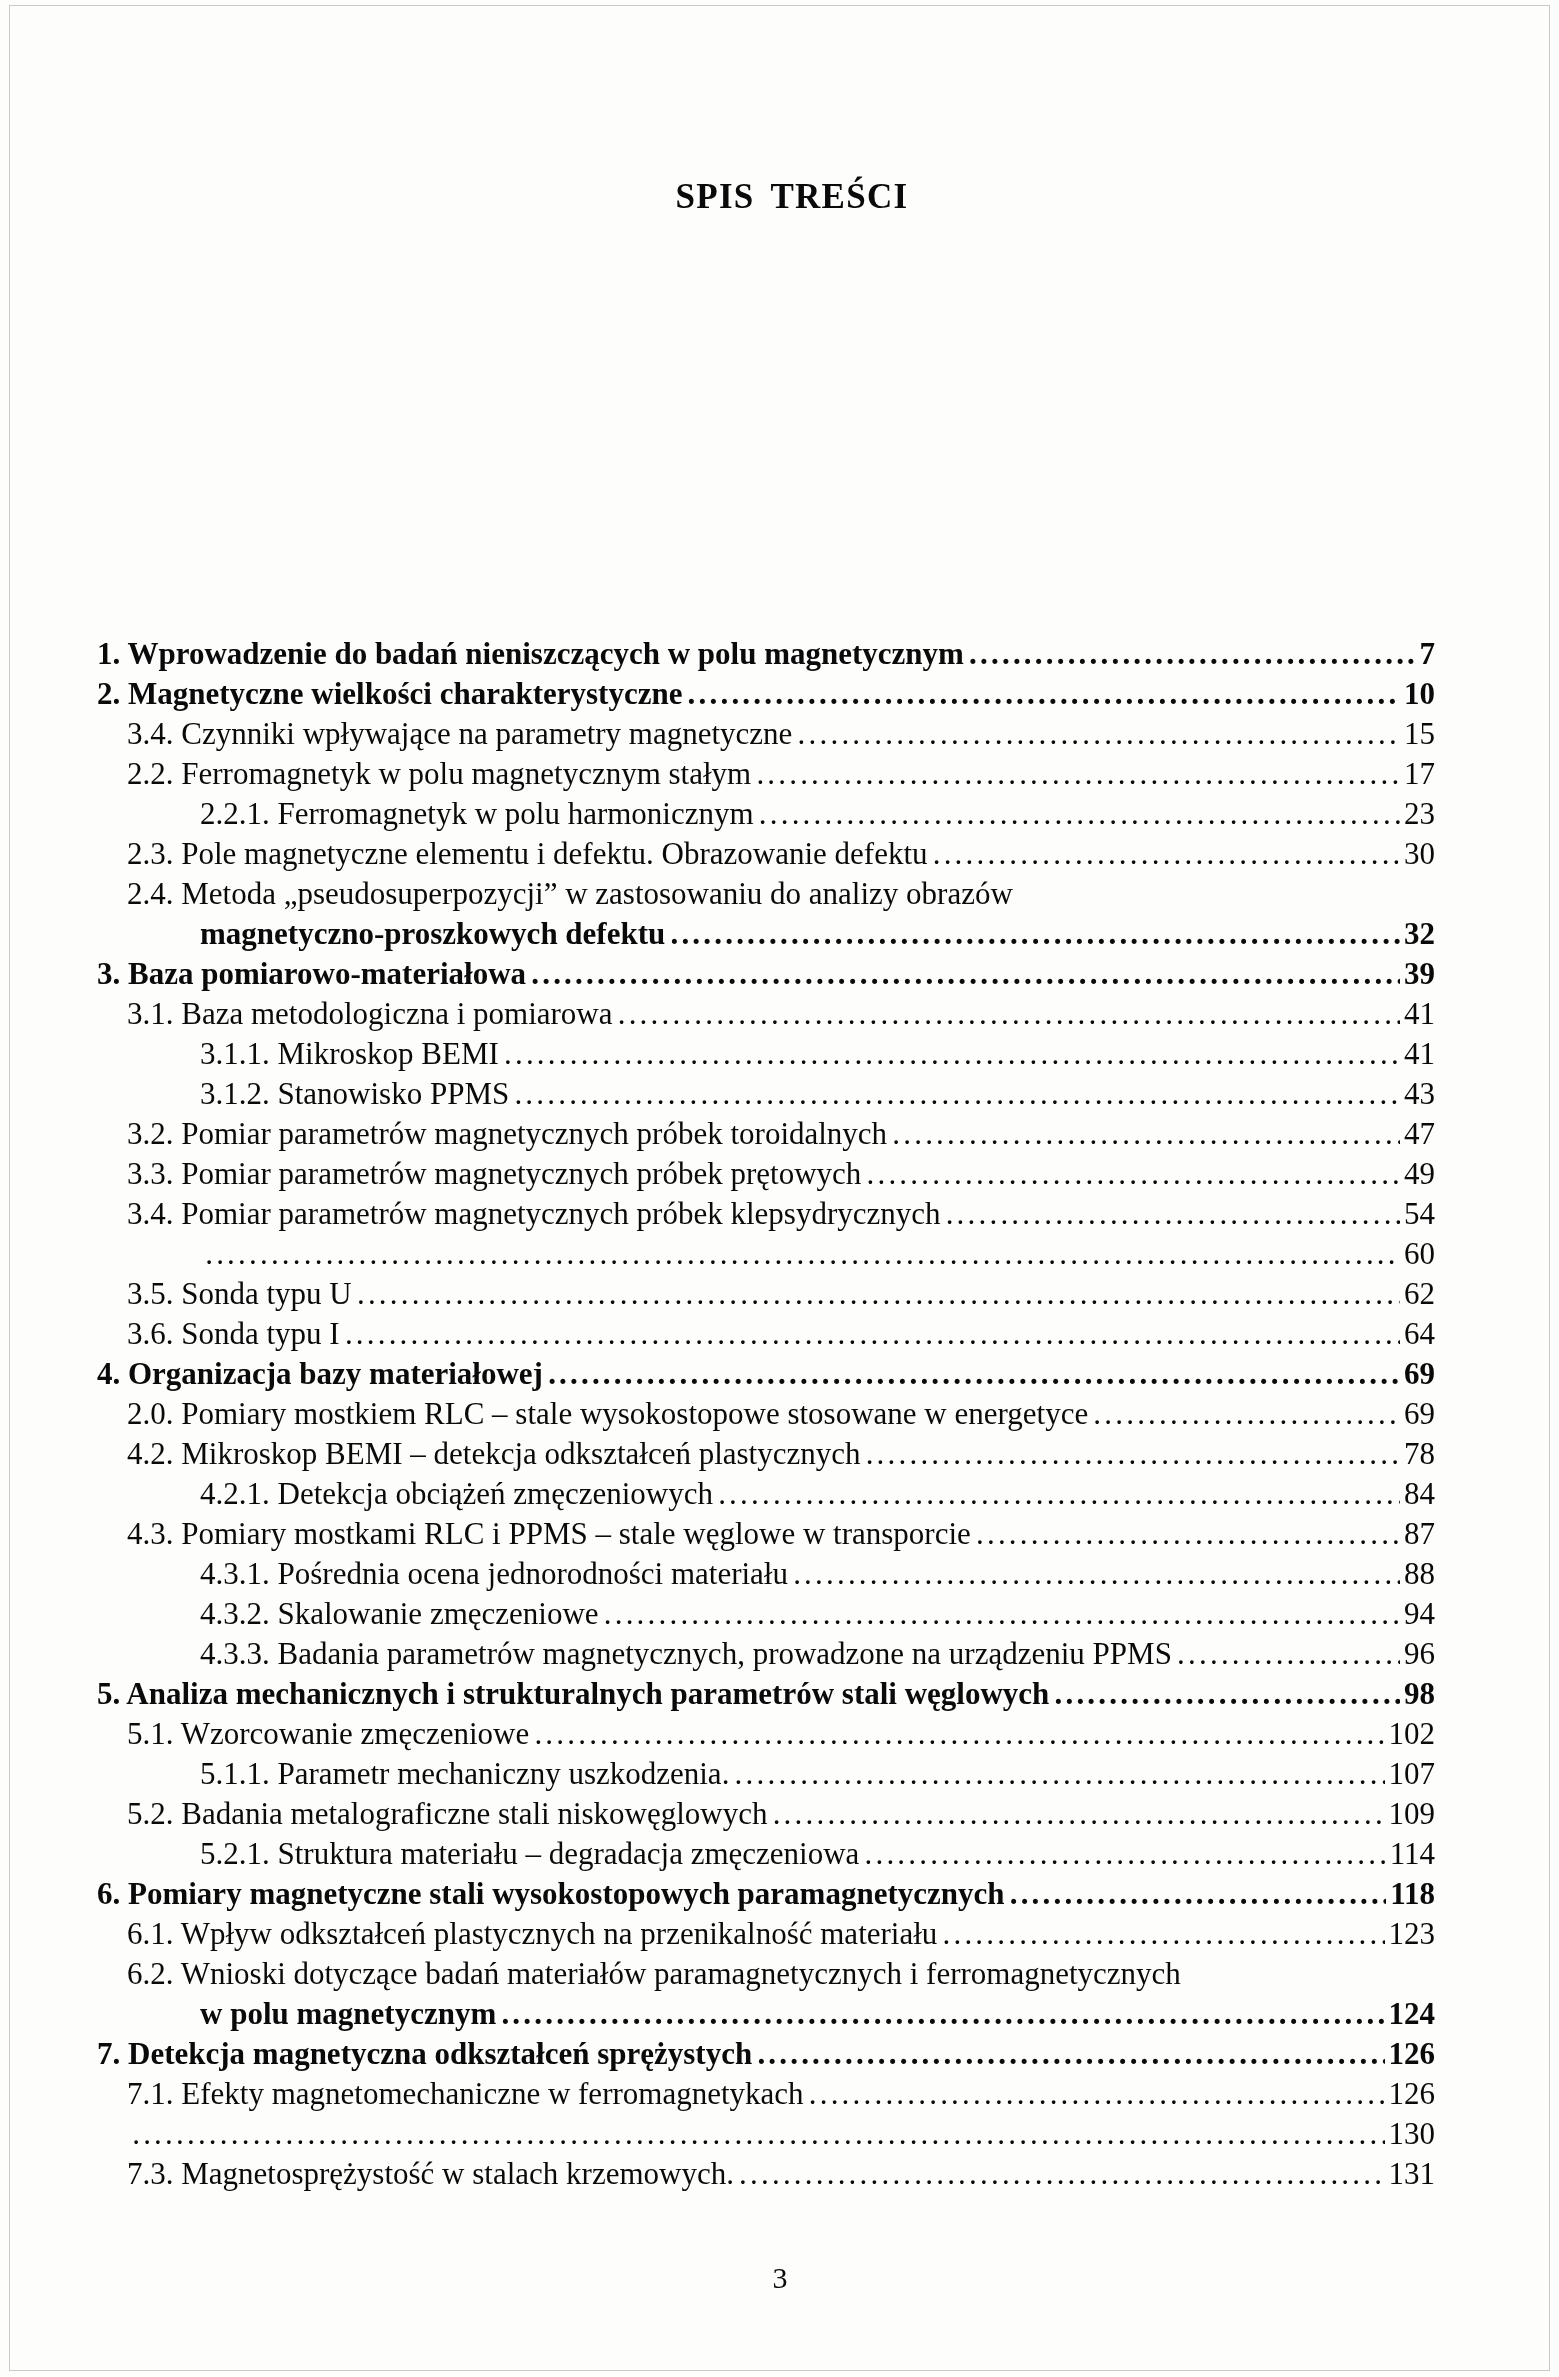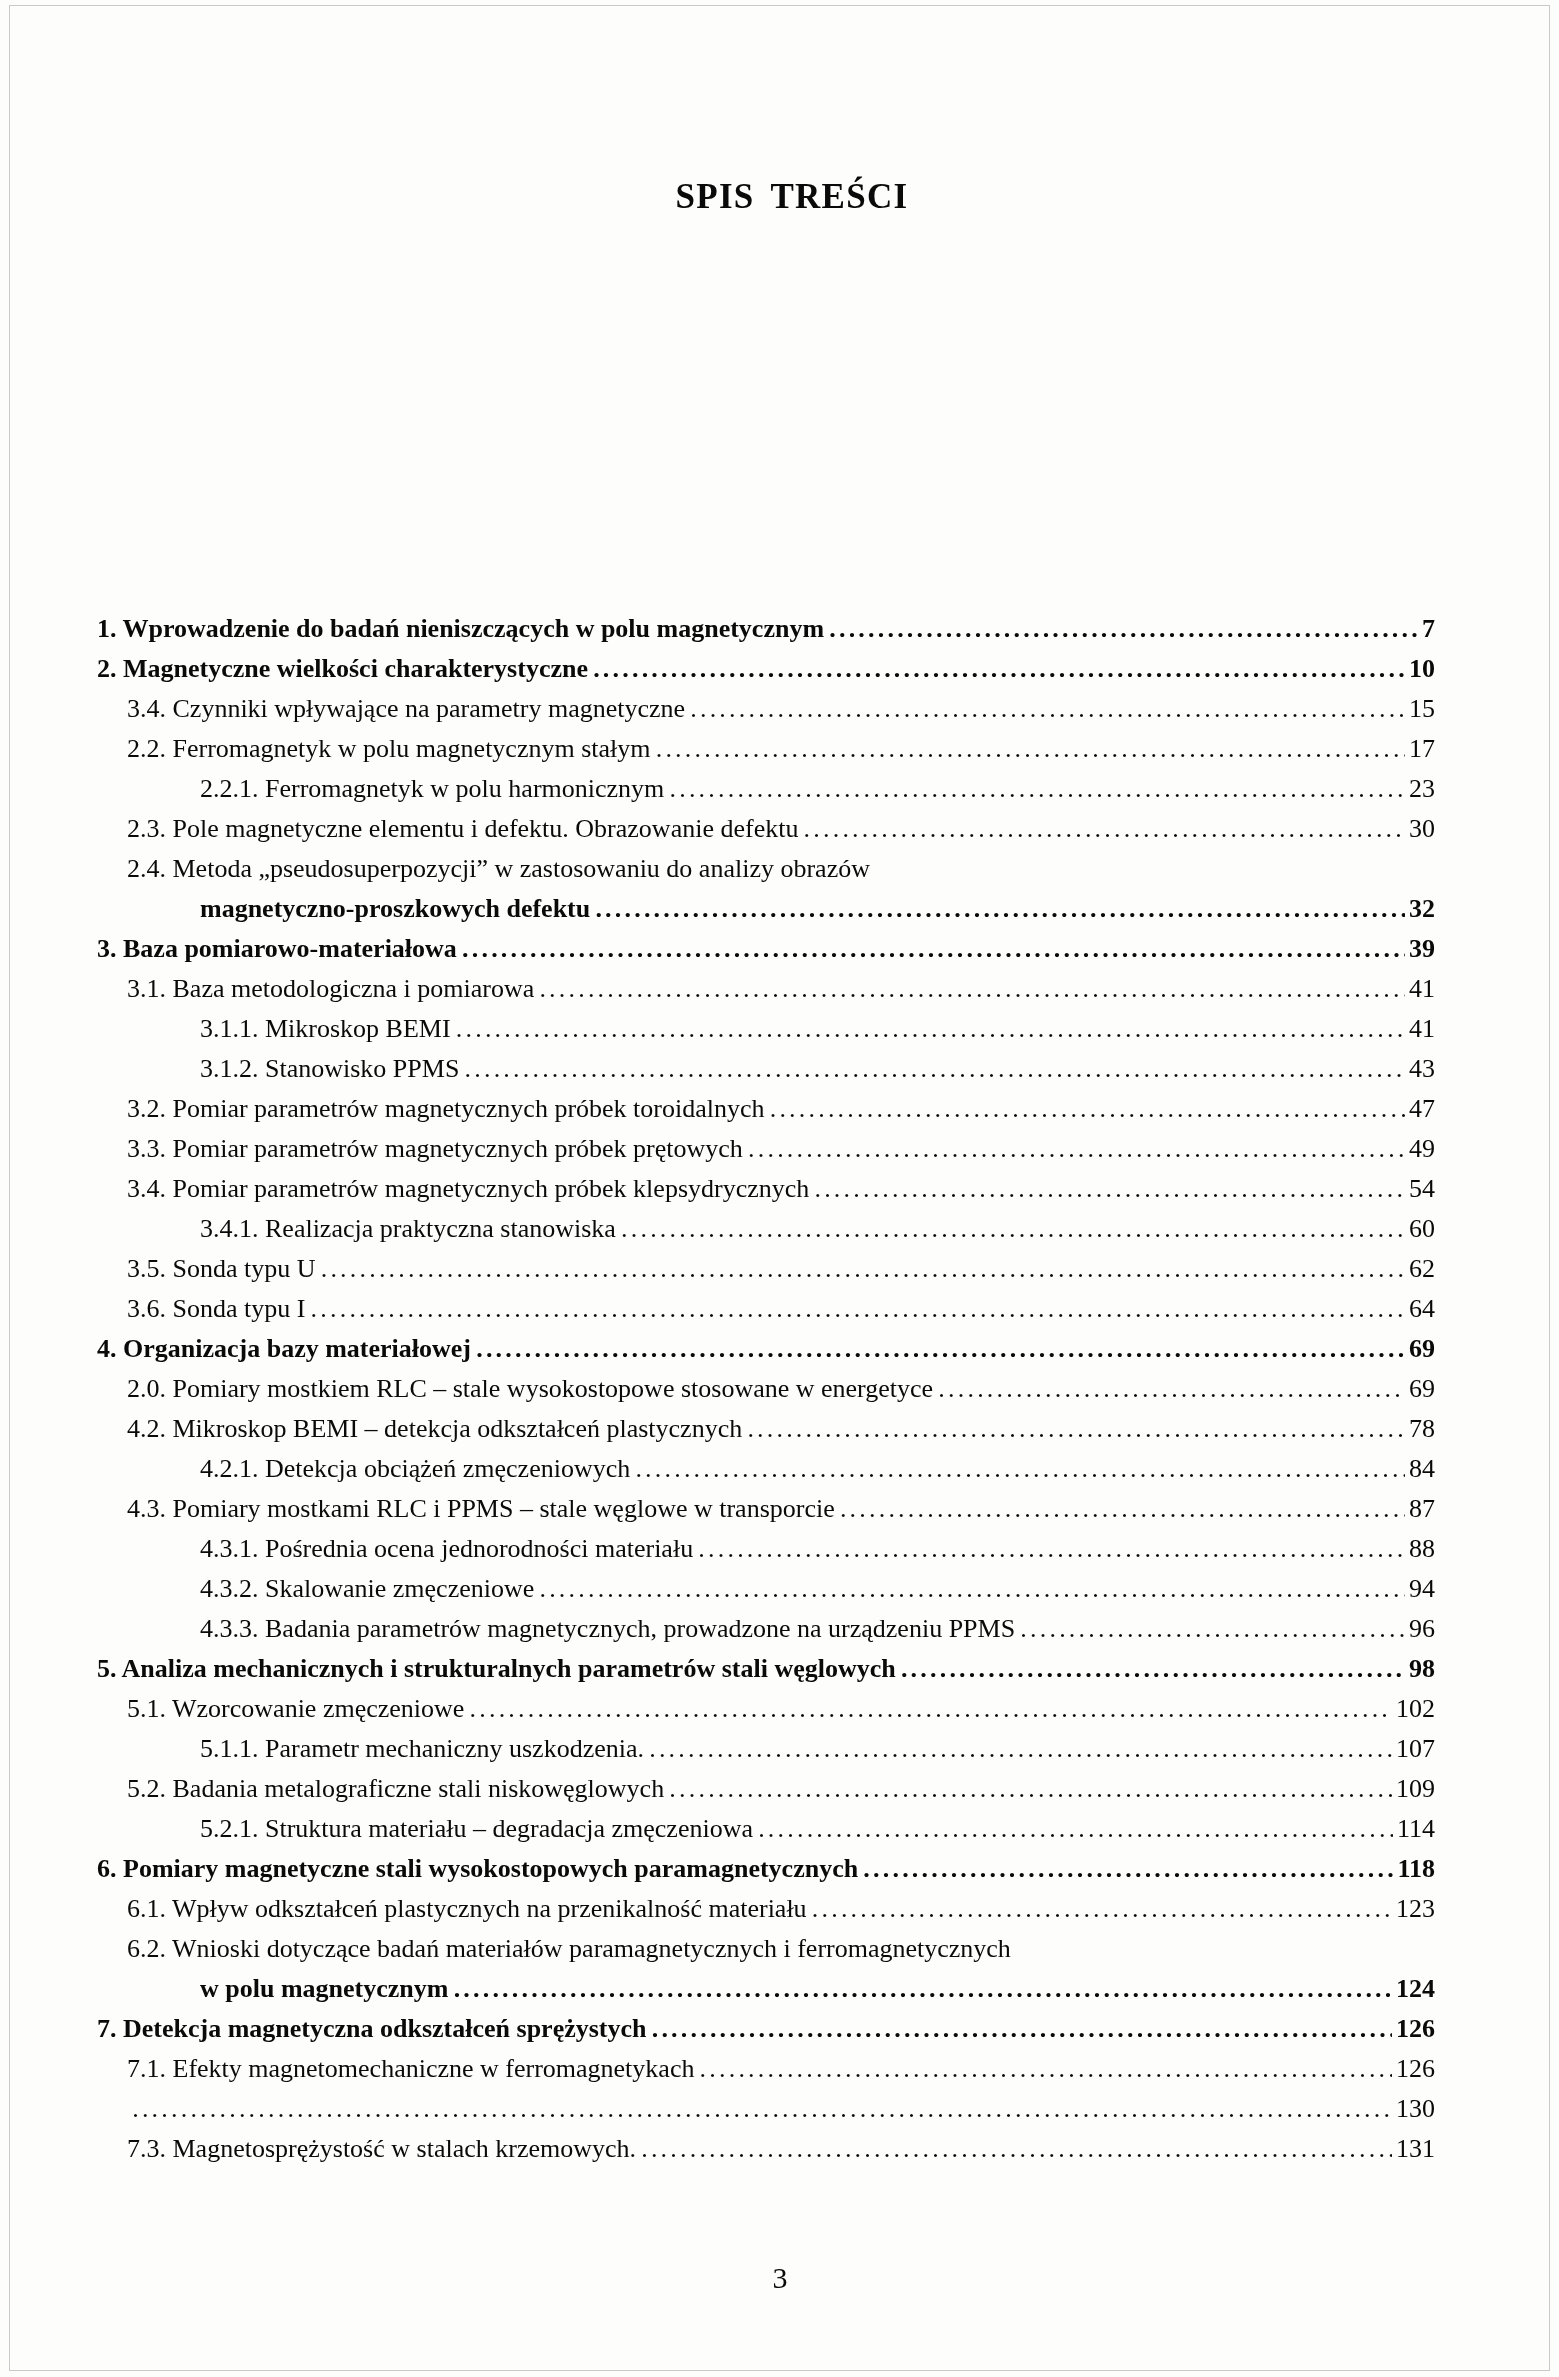--- a/index.html
+++ b/index.html
@@ -23,24 +23,24 @@
     top: 165px; left: 0; width: 100%;
     margin: 12px;
     text-align: center;
     font-size: 35px;
     font-weight: bold;
     letter-spacing: 1.3px;
     word-spacing: 6.4px;
   }
   .toc {
     position: absolute;
-    top: 609px;
+    top: 634px;
     left: 97px;
     width: 1338px;
-    font-size: 26px;
+    font-size: 31px;
     line-height: 40px;
   }
   .toc-entry.bold { font-weight: bold; }
   .line { display: flex; align-items: baseline; }
   .lvl-0 { padding-left: 0; }
   .lvl-1 { padding-left: 30px; }
   .lvl-2 { padding-left: 103px; }
   .lvl-cont { padding-left: 103px; font-weight: bold; }
   .label { white-space: nowrap; }
   .dots {
@@ -165,21 +165,20 @@
     </div>
     <div class="toc-entry">
       <div class="line lvl-1">
         <span class="label">3.4. Pomiar parametrów magnetycznych próbek klepsydrycznych</span>
         <span class="dots"></span>
         <span class="pagenum">54</span>
       </div>
     </div>
     <div class="toc-entry">
       <div class="line lvl-2">
-        <span class="label">3.4.1. Realizacja praktyczna stanowiska</span>
         <span class="dots"></span>
         <span class="pagenum">60</span>
       </div>
     </div>
     <div class="toc-entry">
       <div class="line lvl-1">
         <span class="label">3.5. Sonda typu U</span>
         <span class="dots"></span>
         <span class="pagenum">62</span>
       </div>

